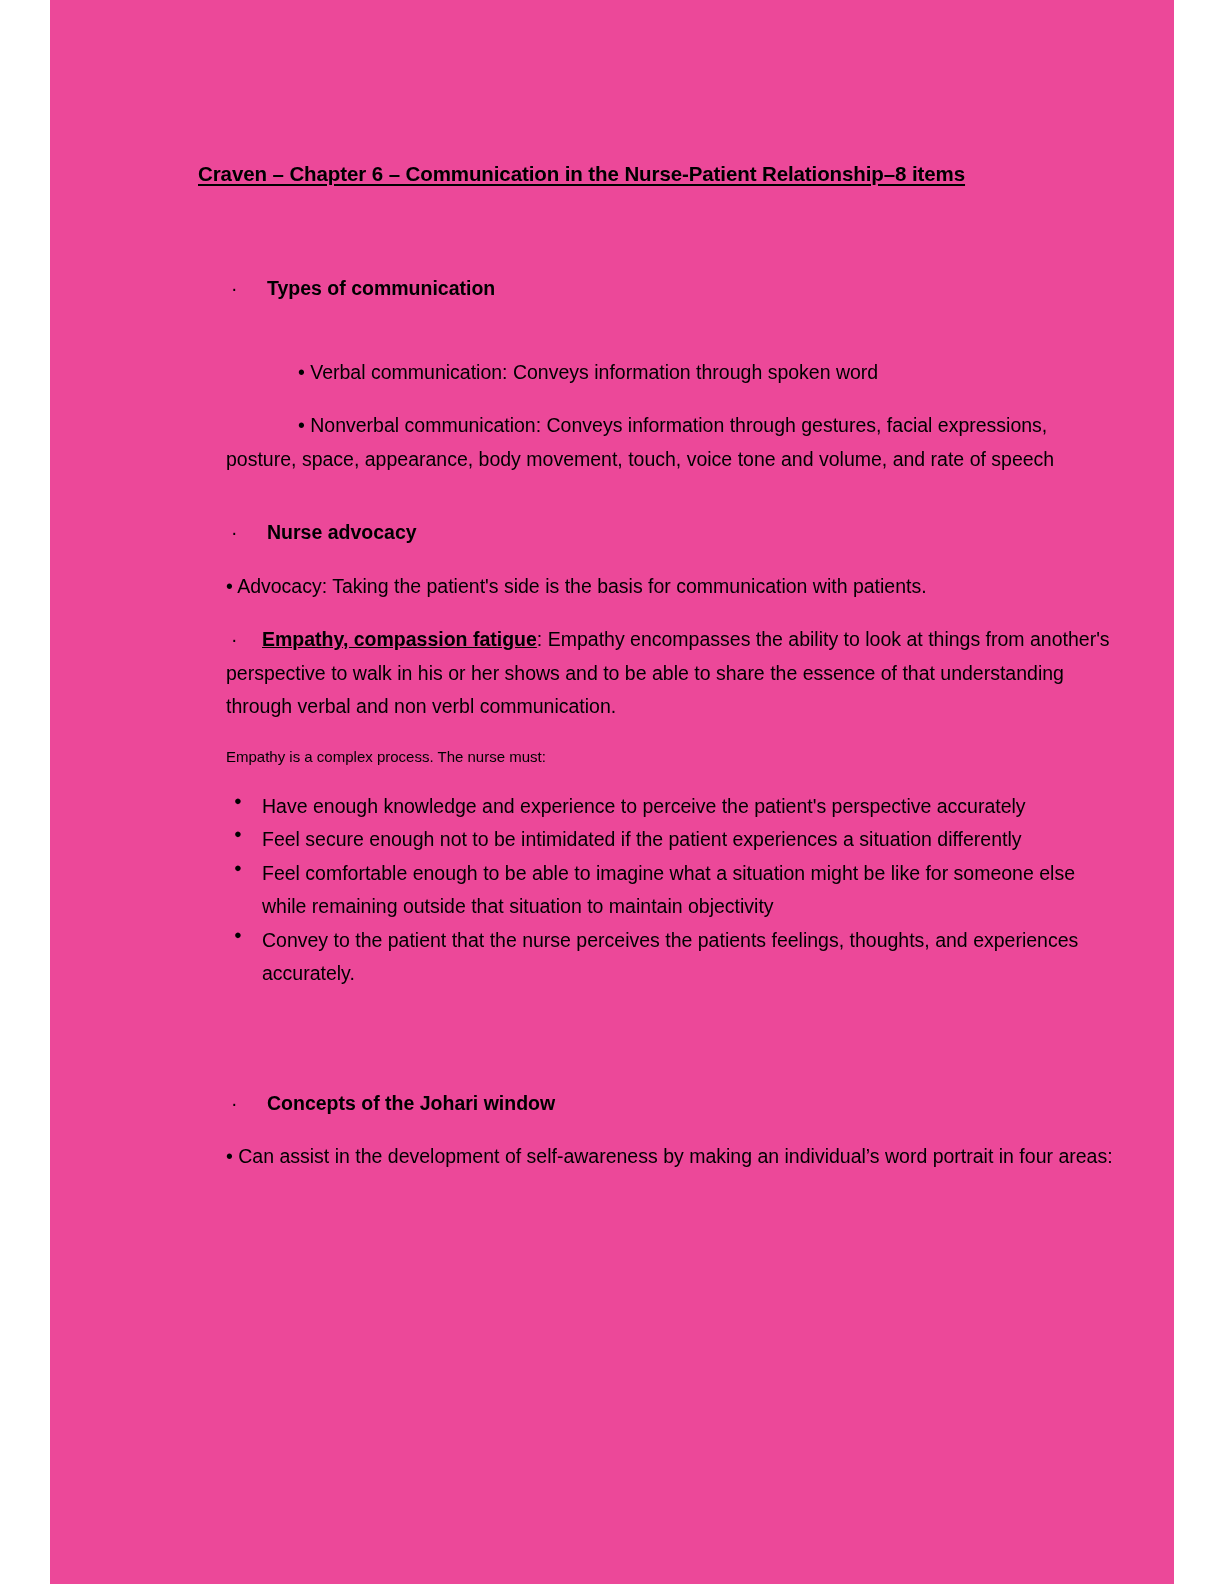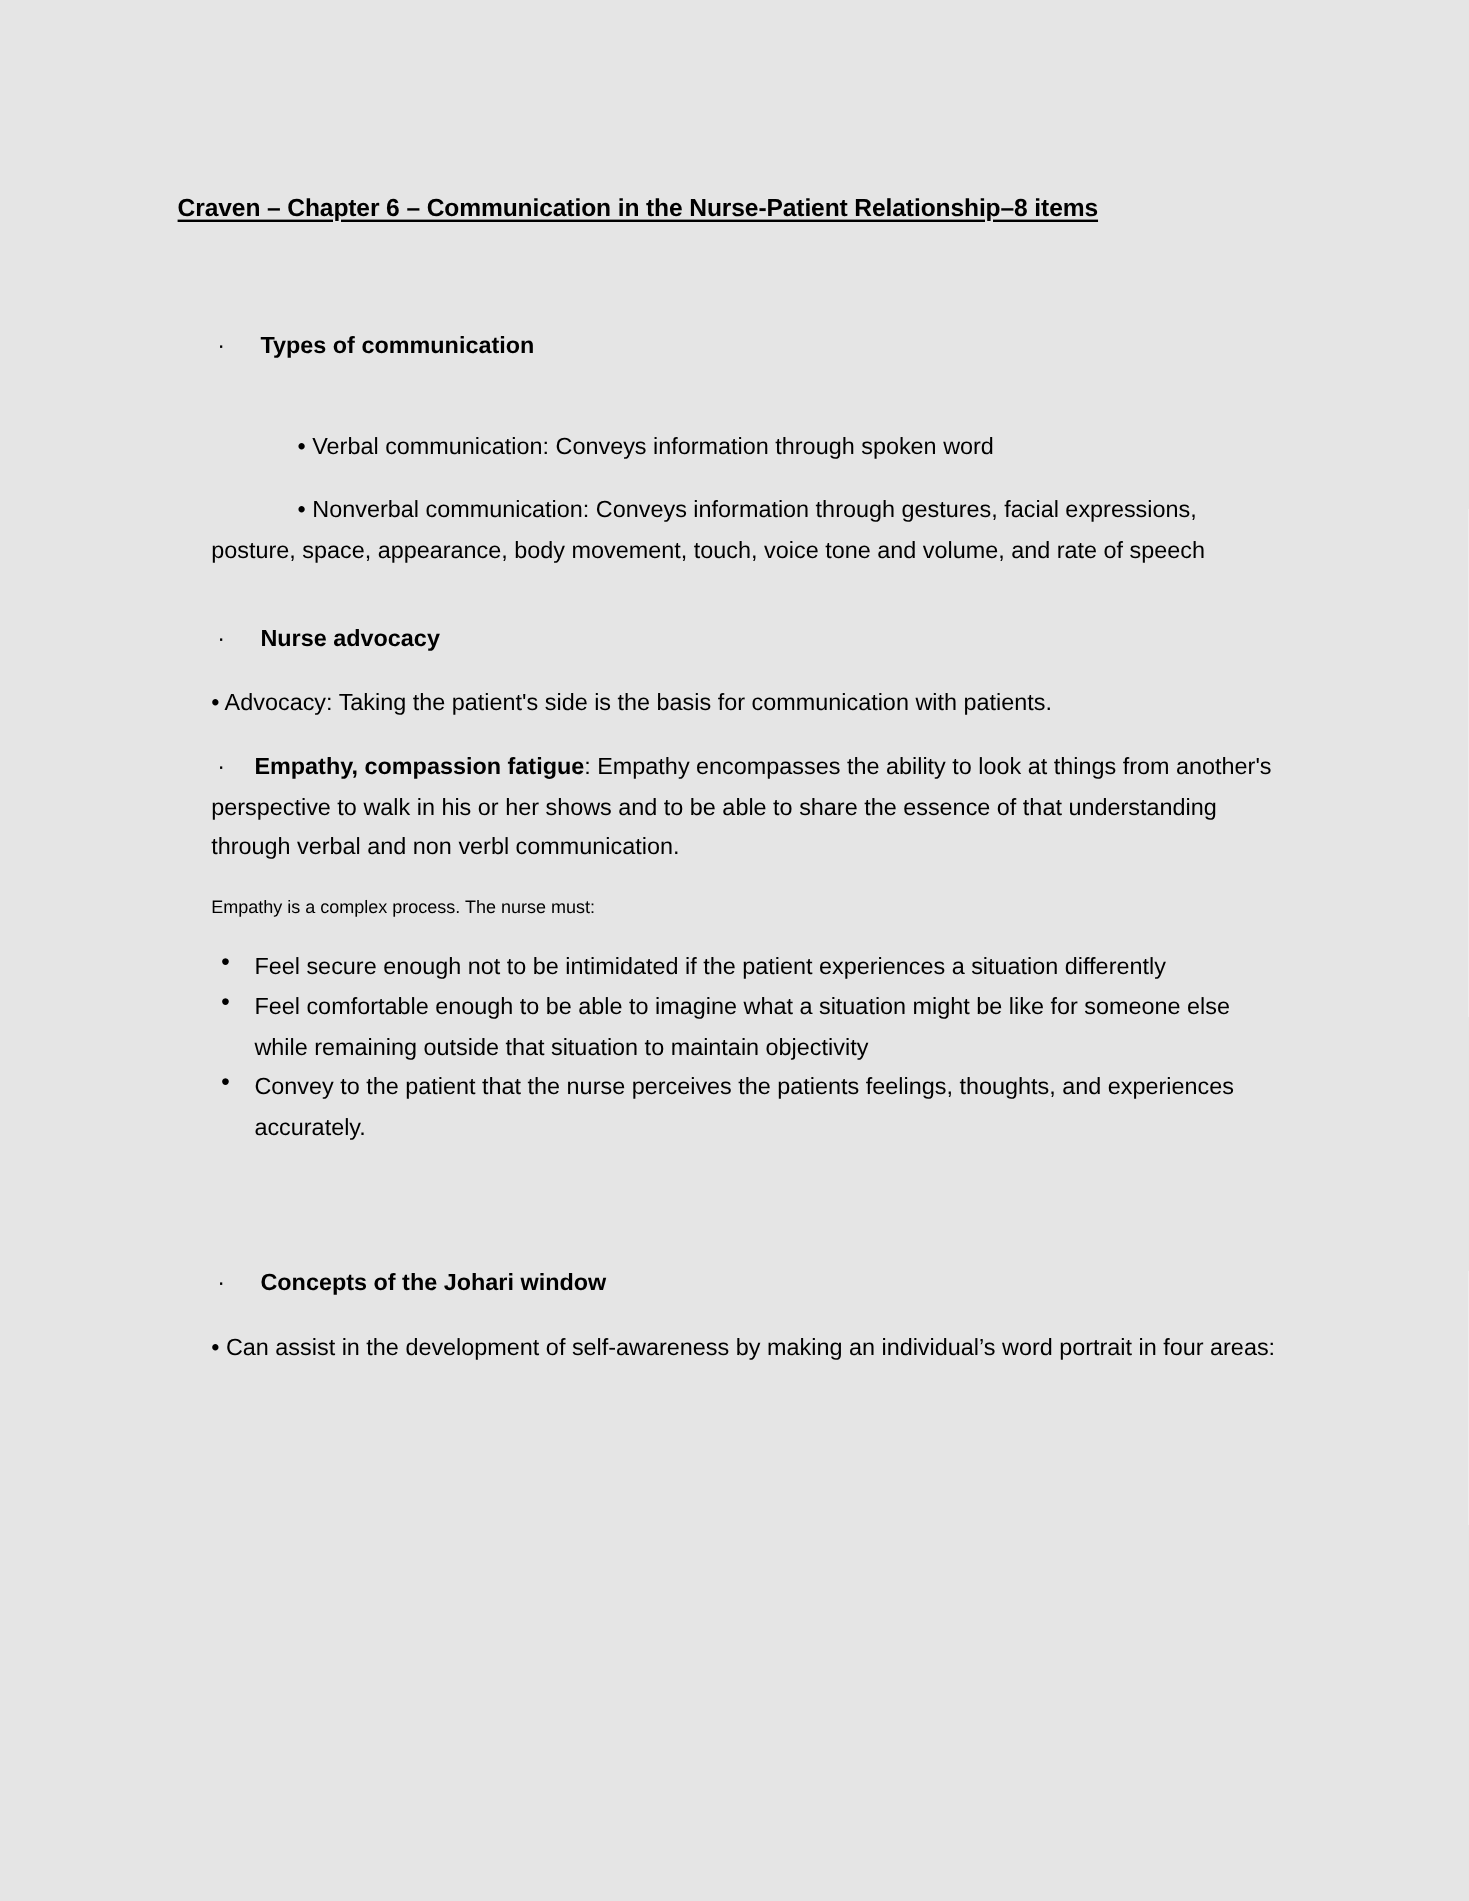--- a/index.html
+++ b/index.html
@@ -7,23 +7,23 @@
     margin: 0;
     padding: 0;
     background: #ffffff;
   }
   body {
     font-family: "Liberation Sans", sans-serif;
     color: #000000;
   }
   .page {
     position: relative;
-    width: 1224px;
+    width: 1124px;
     height: 1584px;
-    background: #e5e5e5;
+    background: #ec4899;
     margin: 0 auto;
     overflow: hidden;
     box-sizing: border-box;
   }
 
   
   .doc-title {
     position: absolute;
     left: 148px;
     top: 160px;
@@ -69,21 +69,21 @@
     text-indent: 0;
     font-size: 19.5px;
     line-height: 1.72;
     margin: 0;
   }
   .head1-run .marker {
     display: inline-block;
     width: 36px;
     text-indent: 5px;
   }
-  .head1-run b { font-weight: bold; }
+  .head1-run b { font-weight: bold; text-decoration: underline; }
 
   
   .sub-bullet {
     font-size: 19.5px;
     line-height: 1.72;
     margin: 0;
     text-indent: 72px;
   }
 
   
@@ -168,20 +168,21 @@
       <span class="marker">·</span><b>Empathy, compassion fatigue</b><span>: Empathy encompasses the ability to look at things from another's perspective to walk in his or her shows and to be able to share the essence of that understanding through verbal and non verbl communication.</span>
     </div>
 
     <div class="gap-sm"></div>
 
     <div class="plain">Empathy is a complex process. The nurse must:</div>
 
     <div class="gap-sm"></div>
 
     <ul class="round-list">
+      <li>Have enough knowledge and experience to perceive the patient's perspective accurately</li>
       <li>Feel secure enough not to be intimidated if the patient experiences a situation differently</li>
       <li>Feel comfortable enough to be able to imagine what a situation might be like for someone else while remaining outside that situation to maintain objectivity</li>
       <li>Convey to the patient that the nurse perceives the patients feelings, thoughts, and experiences accurately.</li>
     </ul>
 
     <div class="gap-xl"></div>
 
     <div class="head1">
       <span class="marker">·</span>
       <span>Concepts of the Johari window</span>

